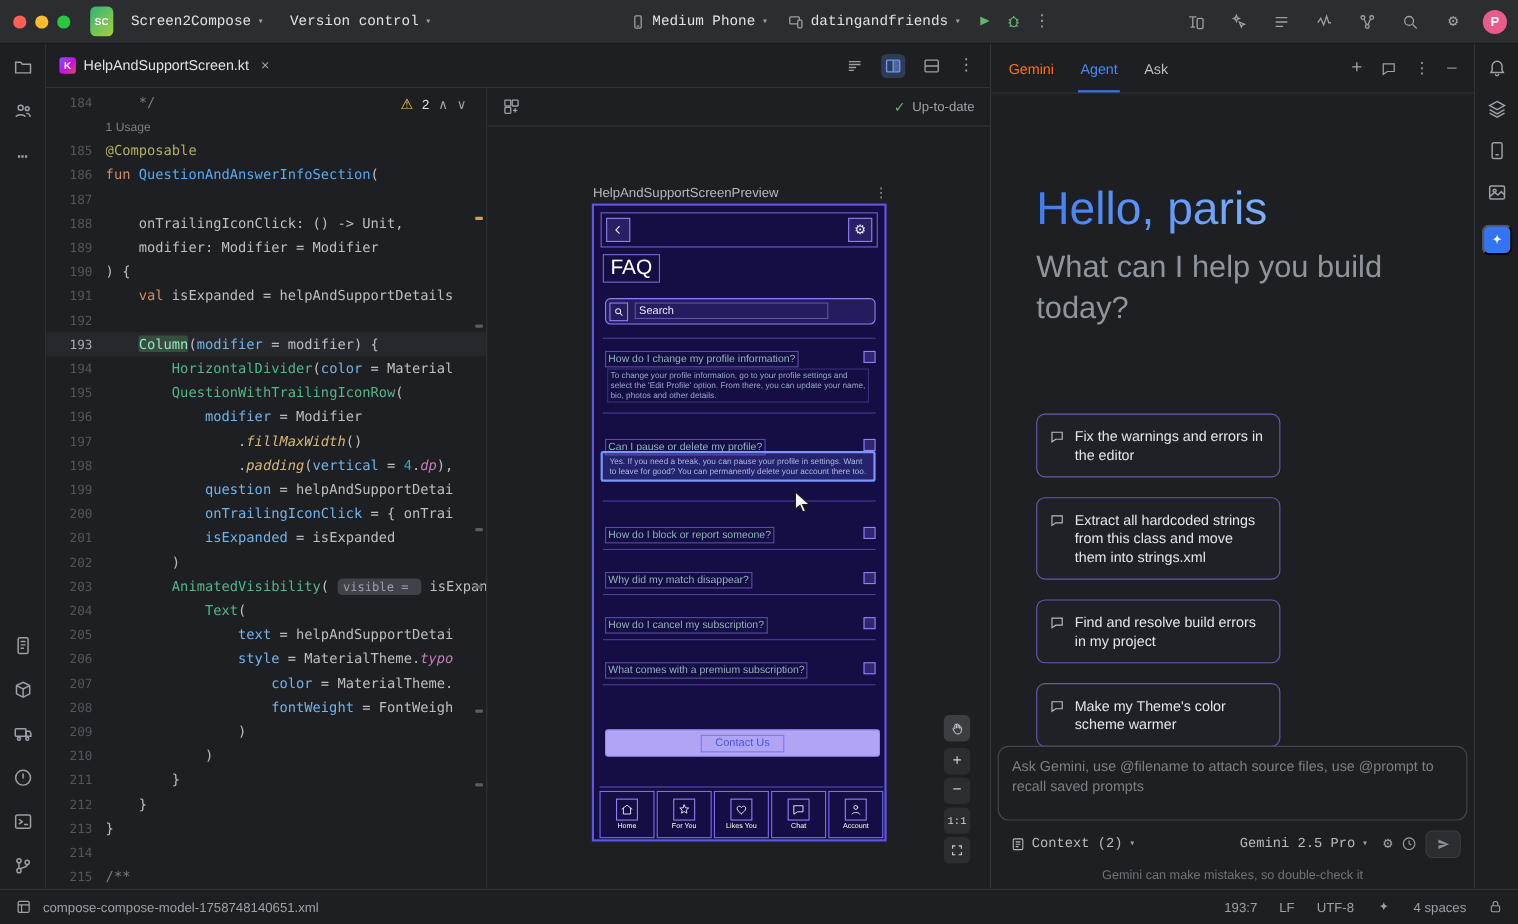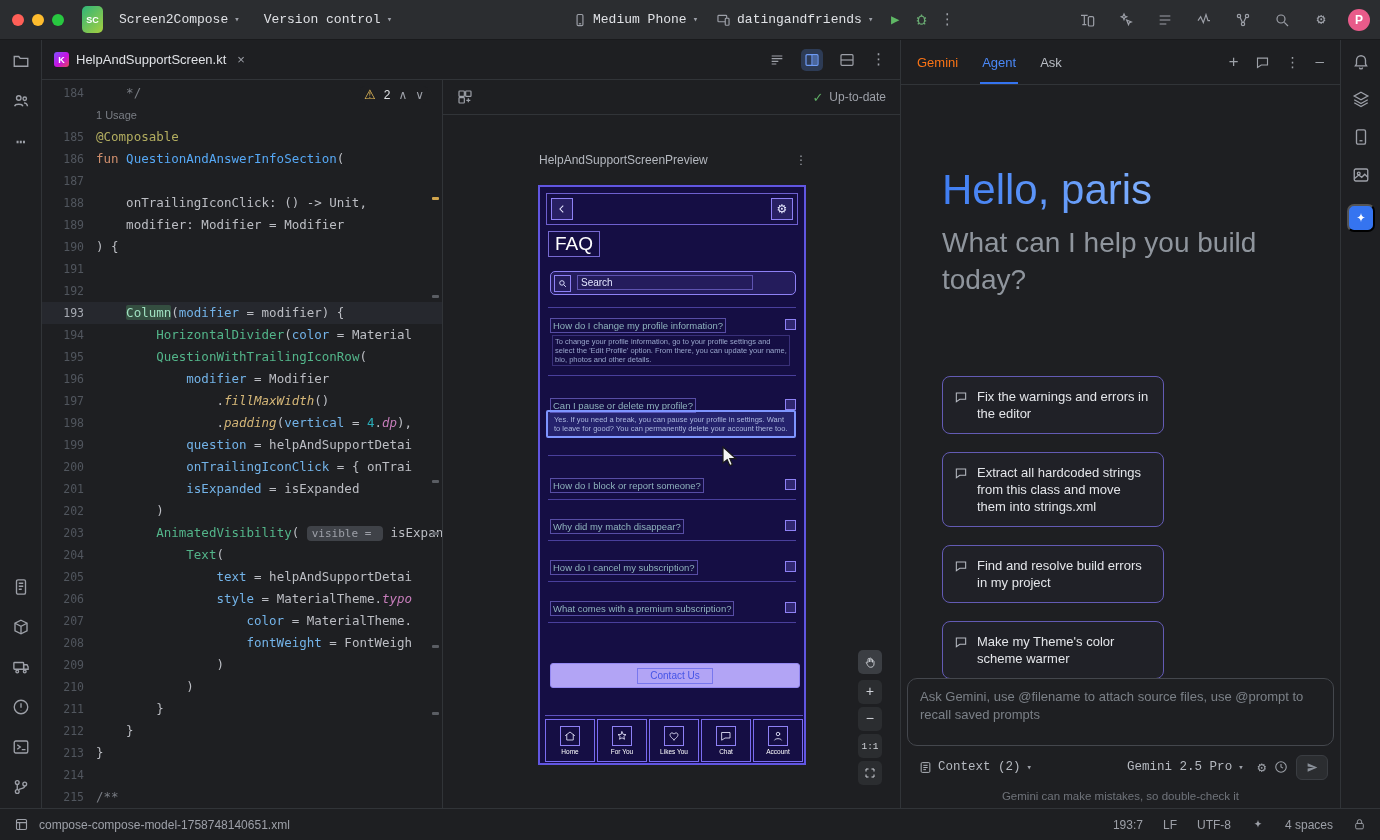--- a/index.html
+++ b/index.html
@@ -66,21 +66,21 @@
            font-family:"Liberation Sans",sans-serif;background:#1e1f22;padding:1px 4px;border-radius:5px}
   .warn-tri{color:#f2c55c;font-size:13px}
   .insp-count{color:#dfe1e5}
   .tick{position:absolute;right:3px;width:7px;height:3px;border-radius:1px}
 
   
   .preview{position:absolute;left:442px;top:80px;width:458px;height:728px;background:#1e1f22;border-left:1px solid #313438;box-sizing:border-box}
   .ptoolbar{height:34px;border-bottom:1px solid #313438;display:flex;align-items:center;padding:0 14px;color:#9da0a8}
   .upd{margin-left:auto;display:flex;gap:6px;align-items:center;font-size:12px;color:#9da0a8}
   .upd .ck{color:#5fad65;font-size:13px}
-  .plabel{position:absolute;top:73px;left:96px;width:268px;display:flex;align-items:center;font-size:12px;color:#b4b8bf}
+  .plabel{position:absolute;top:88px;left:96px;width:268px;display:flex;align-items:center;font-size:12px;color:#b4b8bf}
   .plabel .kebab{margin-left:auto;color:#9da0a8}
 
   .phone{position:absolute;left:95px;top:105px;width:268px;height:580px;background:#150e44;
          border:2px solid #6156e2;box-sizing:border-box;overflow:hidden}
   .bp-appbar{position:absolute;left:6px;top:6px;right:6px;height:30px;border:1px solid rgba(132,118,244,.8)}
   .bp-iconbox{position:absolute;width:20px;height:20px;border:1px solid #8e81f5;background:rgba(130,116,242,.18);
               display:flex;align-items:center;justify-content:center;color:#e8e9ff;font-size:12px}
   .bp-back{left:4px;top:4px}.bp-gearbox{right:4px;top:4px}
   .bp-title{position:absolute;left:8px;top:44px;padding:1px 6px;border:1px solid rgba(142,129,245,.8);
             color:#fff;font-size:19px;font-weight:500}
@@ -360,21 +360,21 @@
           <span class="ct"><span class="tk-def">    onTrailingIconClick: () -&gt; Unit,</span></span>
         </div>
         <div class="code-row" style="top: 132px;">
           <span class="ln">189</span>
           <span class="ct"><span class="tk-def">    modifier: Modifier = Modifier</span></span>
         </div>
         <div class="code-row" style="top: 154px;">
           <span class="ln">190</span>
           <span class="ct"><span class="tk-def">) {</span></span>
         </div>
-        <div class="code-row" style="top: 176px; flex-direction: column;">
+        <div class="code-row" style="top: 176px;">
           <span class="ln">191</span>
           <span class="ct"><span class="tk-def">    </span><span class="tk-kw">val </span><span class="tk-def">isExpanded = helpAndSupportDetails</span></span>
         </div>
         <div class="code-row" style="top: 198px;">
           <span class="ln">192</span>
           <span class="ct"></span>
         </div>
         <div class="code-row current" style="top: 220px;">
           <span class="ln">193</span>
           <span class="ct"><span class="tk-def">    </span><span class="tk-cchl">Column</span><span class="tk-def">(</span><span class="tk-na">modifier</span><span class="tk-def"> = modifier) {</span></span>

